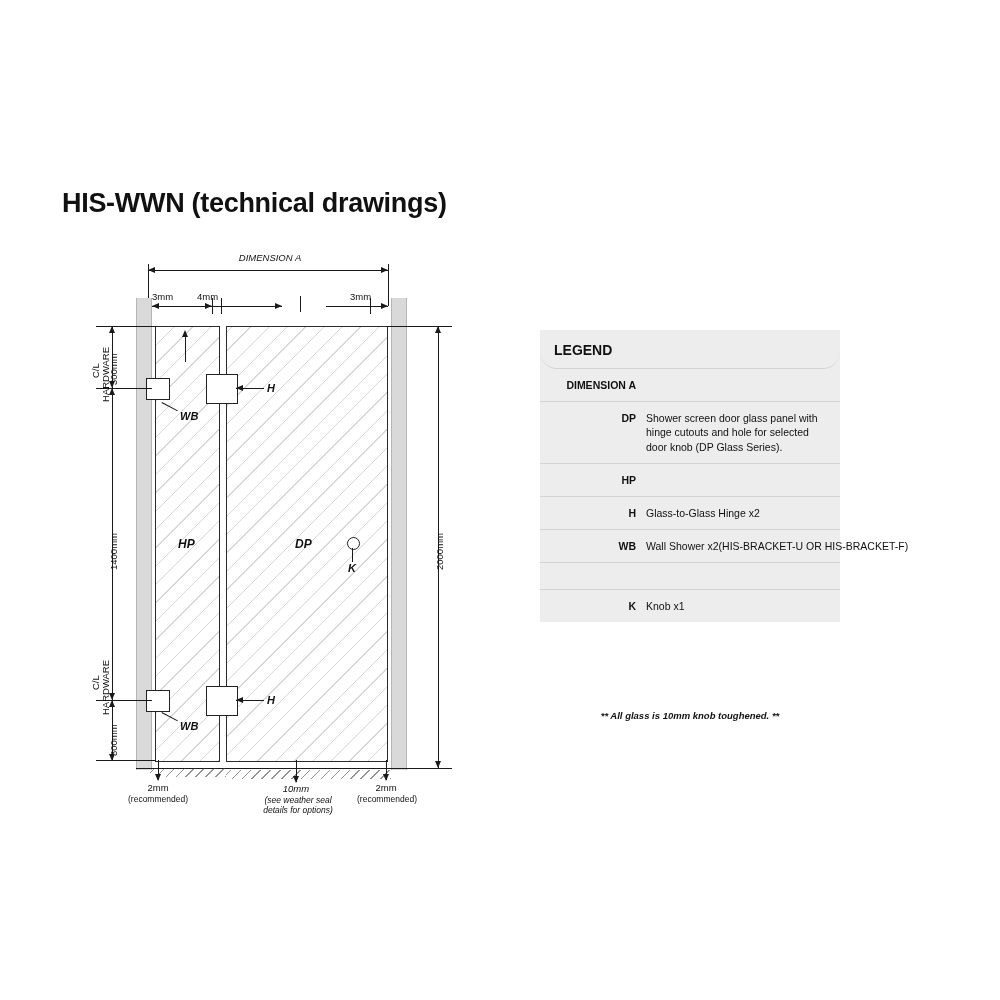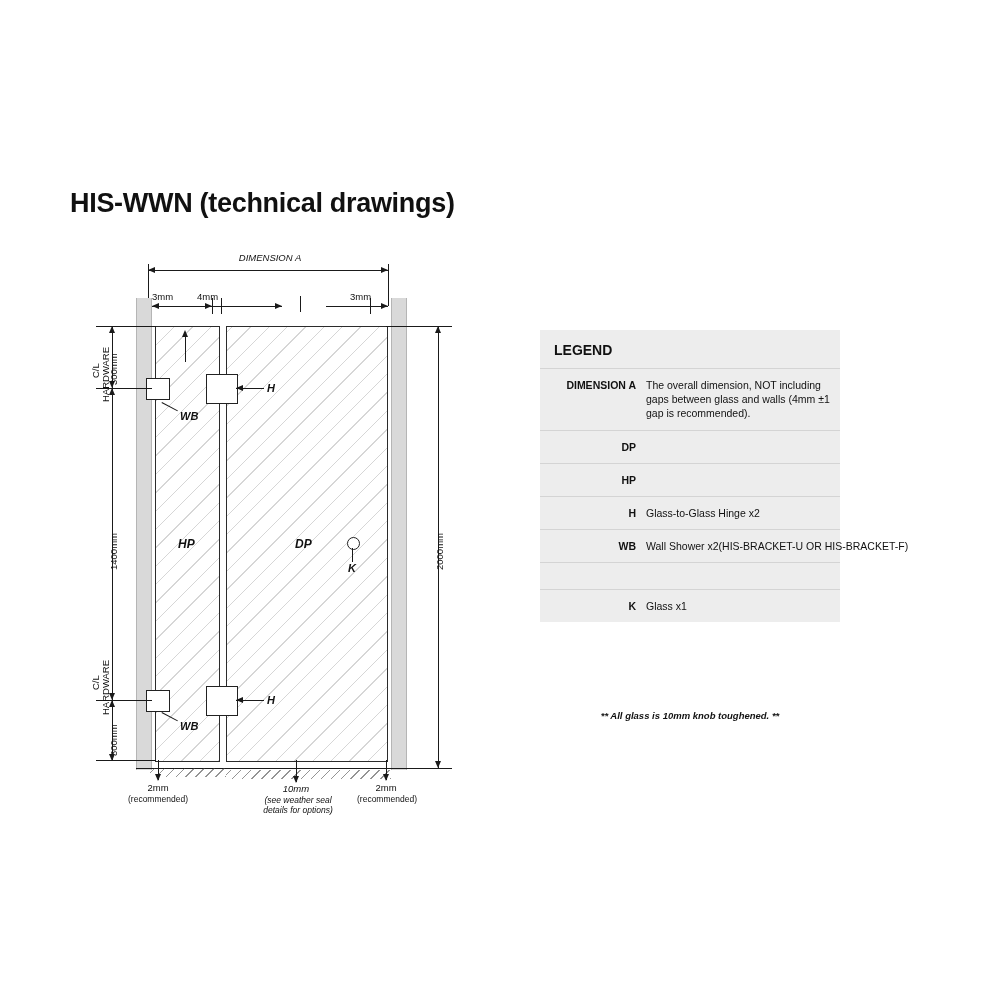--- a/index.html
+++ b/index.html
@@ -12,21 +12,21 @@
     height: 1000px;
     position: relative;
     font-family: "Liberation Sans", sans-serif;
     color: #111111;
     overflow: hidden;
   }
 
   
   #page-title {
     position: absolute;
-    left: 70px;
+    left: 62px;
     top: 188px;
     font-size: 27px;
     font-weight: bold;
     letter-spacing: -0.3px;
     color: #111;
     white-space: nowrap;
   }
 
   
   #drawing {
@@ -121,20 +121,21 @@
     top: 330px;
     width: 300px;
     background: #ededed;
     font-size: 10.5px;
   }
   #legend .legend-head {
     padding: 12px 14px 10px 14px;
     font-size: 14px;
     font-weight: bold;
     border-bottom: 1px solid #d4d4d4;
+    border-radius: 17px;
   }
   #legend .row {
     display: flex;
     align-items: flex-start;
     border-bottom: 1px solid #d4d4d4;
     padding: 9px 0;
   }
   #legend .row:last-of-type { border-bottom: none; }
   #legend .key {
     width: 96px;
@@ -279,36 +280,36 @@
   <div class="lbl center" style="left:294px; top:533px; width:64px;">2mm</div>
   <div class="lbl center" style="left:282px; top:545px; width:90px; font-size:8.5px;">(recommended)</div>
 
 </div>
 
 <div id="legend">
   <div class="legend-head">LEGEND</div>
 
   <div class="row">
     <div class="key">DIMENSION A</div>
-    <div class="desc">The overall dimension, NOT including gaps between glass and walls (4mm ±1 gap is recommended).</div>
   </div>
   <div class="row">
     <div class="key">DP</div>
+    <div class="desc">Shower screen door glass panel with hinge cutouts and hole for selected door knob (DP Glass Series).</div>
   </div>
   <div class="row">
     <div class="key">HP</div>
   </div>
   <div class="row">
     <div class="key">H</div>
     <div class="desc">Glass-to-Glass Hinge x2</div>
   </div>
   <div class="row">
     <div class="key">WB</div>
     <div class="desc wide">Wall Shower x2(HIS-BRACKET-U OR HIS-BRACKET-F)</div>
   </div>
   <div class="spacer"></div>
   <div class="row">
     <div class="key">K</div>
-    <div class="desc">Glass x1</div>
+    <div class="desc">Knob x1</div>
   </div>
 </div>
 
 <div id="legend-note">** All glass is 10mm knob toughened. **</div>
 
 </body></html>

